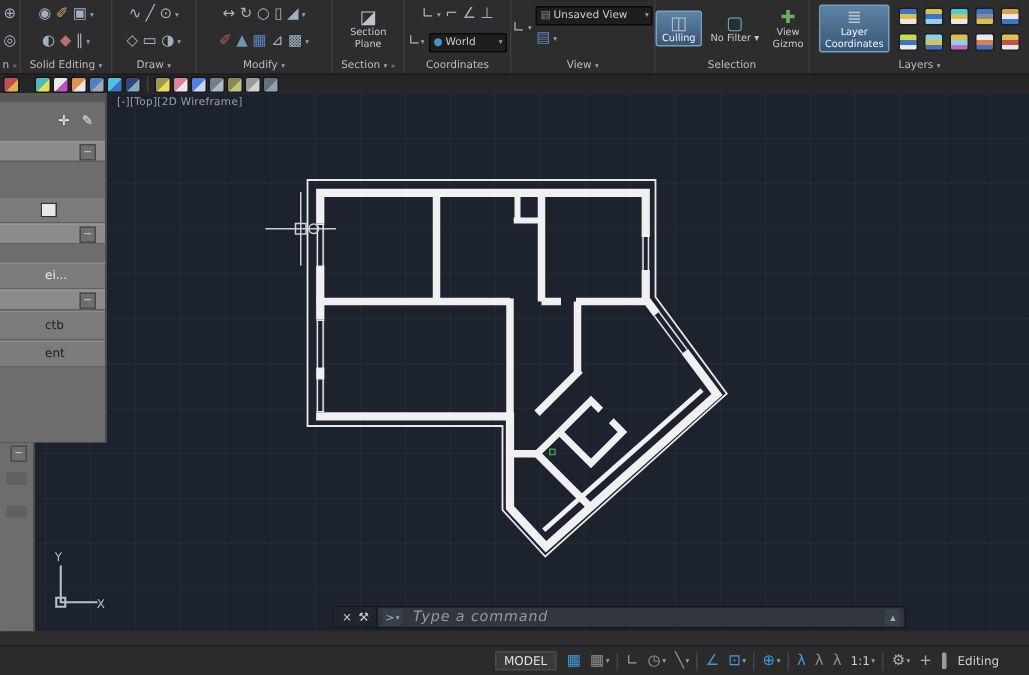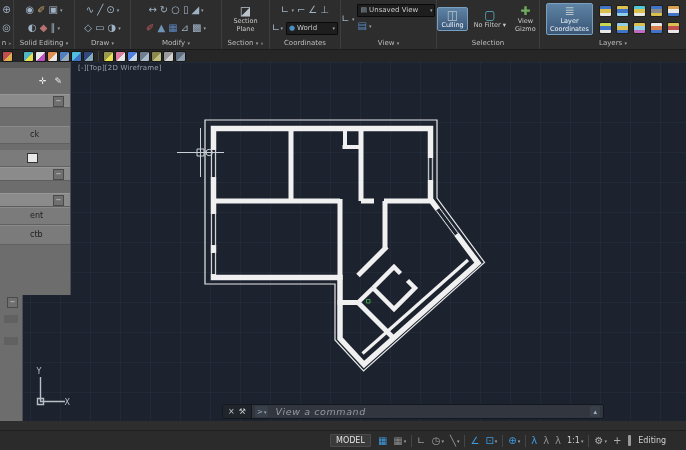--- a/index.html
+++ b/index.html
@@ -329,52 +329,52 @@
   <div class="paletteA">
     <div class="pal-strip"></div>
     <div class="pal-iconrow">
       <span style="color:#ececec">✛</span>
       <span style="color:#ececec">✎</span>
     </div>
     <div class="pal-hdr">
       <span class="pal-minus">−</span>
     </div>
     <div class="pal-sp18"></div>
-    <div class="pal-field">ck</div>
     <div class="pal-sp6"></div>
     <div class="pal-swatchrow">
         <span class="pal-swatch"></span>
       </div>
     <div class="pal-hdr">
       <span class="pal-minus">−</span>
     </div>
     <div class="pal-sp12"></div>
+    <div class="pal-field light">ei...</div>
     <div class="pal-hdr">
       <span class="pal-minus">−</span>
     </div>
+    <div class="pal-field" style="height:18px;line-height:17px">ctb</div>
     <div class="pal-field">ent</div>
-    <div class="pal-field" style="height:18px;line-height:17px">ctb</div>
   </div>
 
   <div class="paletteB">
     <span class="pal-minus" style="position:absolute">−</span>
     <div class="pal-mark" style="margin-top:20px"></div>
     <div class="pal-mark"></div>
   </div>
 
   <div class="cmd">
     <div class="cmd-left">
       <span>×</span>
       <span>⚒</span>
     </div>
     <div class="cmd-prompt">
       <span>&gt;</span>
       <span class="pc">▾</span>
     </div>
-    <div class="cmd-text">View a command</div>
+    <div class="cmd-text">Type a command</div>
     <div class="cmd-up">▴</div>
   </div>
 
   <div class="gapstrip"></div>
 
   <div class="statusbar">
     <div class="sb-spacer"></div>
     <div class="sb-model">MODEL</div>
     <div id="sb-items">
         <div class="sb-it">

